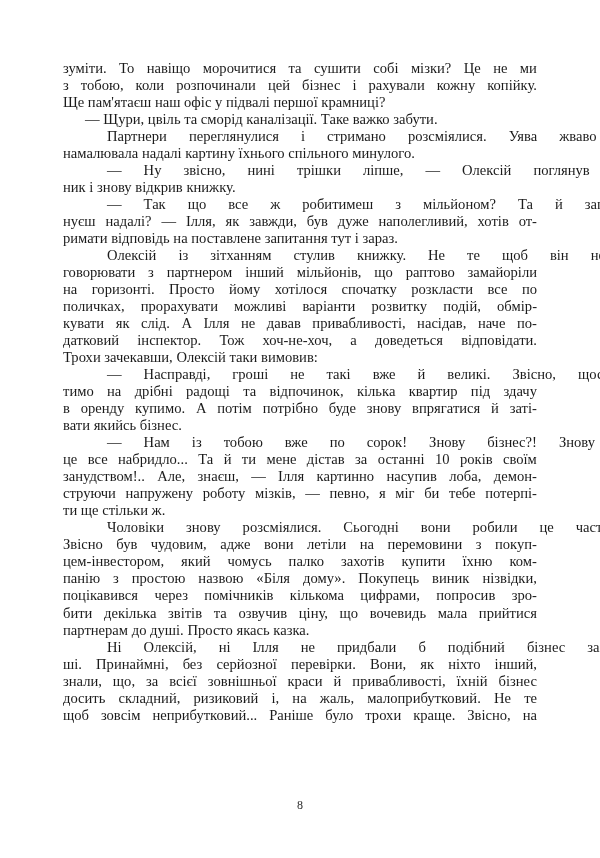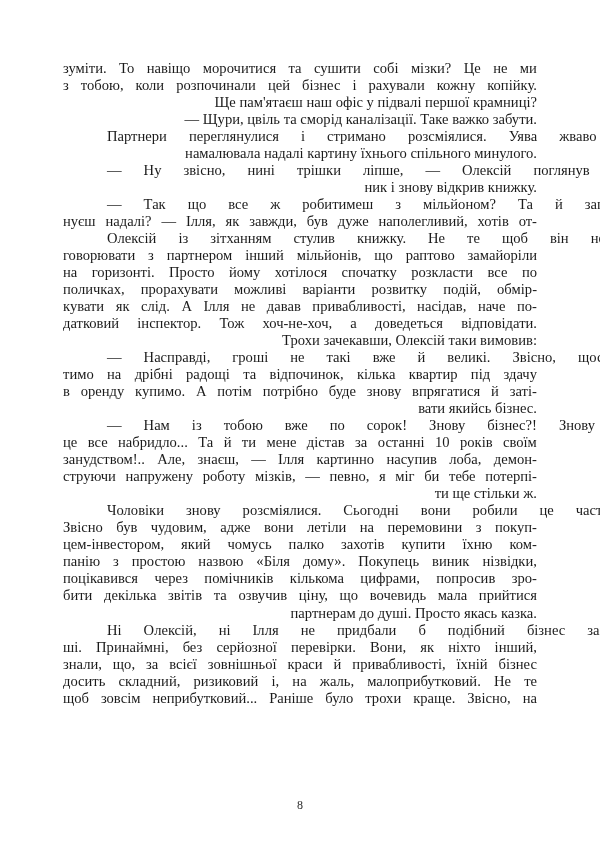--- a/index.html
+++ b/index.html
@@ -41,21 +41,20 @@
     display: flex;
     justify-content: space-between;
     width: 474px;
   }
   .line.just > .w {
     display: inline-block;
     white-space: pre;
   }
   .line.last {
     display: block;
-    text-align: right;
   }
   .line.indent {
     text-indent: 22px;
   }
   .line.just.indent {
     padding-left: 22px;
     width: 452px;
   }
   .page-number {
     position: absolute;
@@ -143,20 +142,21 @@
         <span class="w">—</span>
         <span class="w">Ілля,</span>
         <span class="w">як</span>
         <span class="w">завжди,</span>
         <span class="w">був</span>
         <span class="w">дуже</span>
         <span class="w">наполегливий,</span>
         <span class="w">хотів</span>
         <span class="w">от-</span>
       </div>
+      <div class="line last">римати відповідь на поставлене запитання тут і зараз.</div>
       <div class="line just indent">
         <span class="w">Олексій</span>
         <span class="w">із</span>
         <span class="w">зітханням</span>
         <span class="w">стулив</span>
         <span class="w">книжку.</span>
         <span class="w">Не</span>
         <span class="w">те</span>
         <span class="w">щоб</span>
         <span class="w">він</span>

